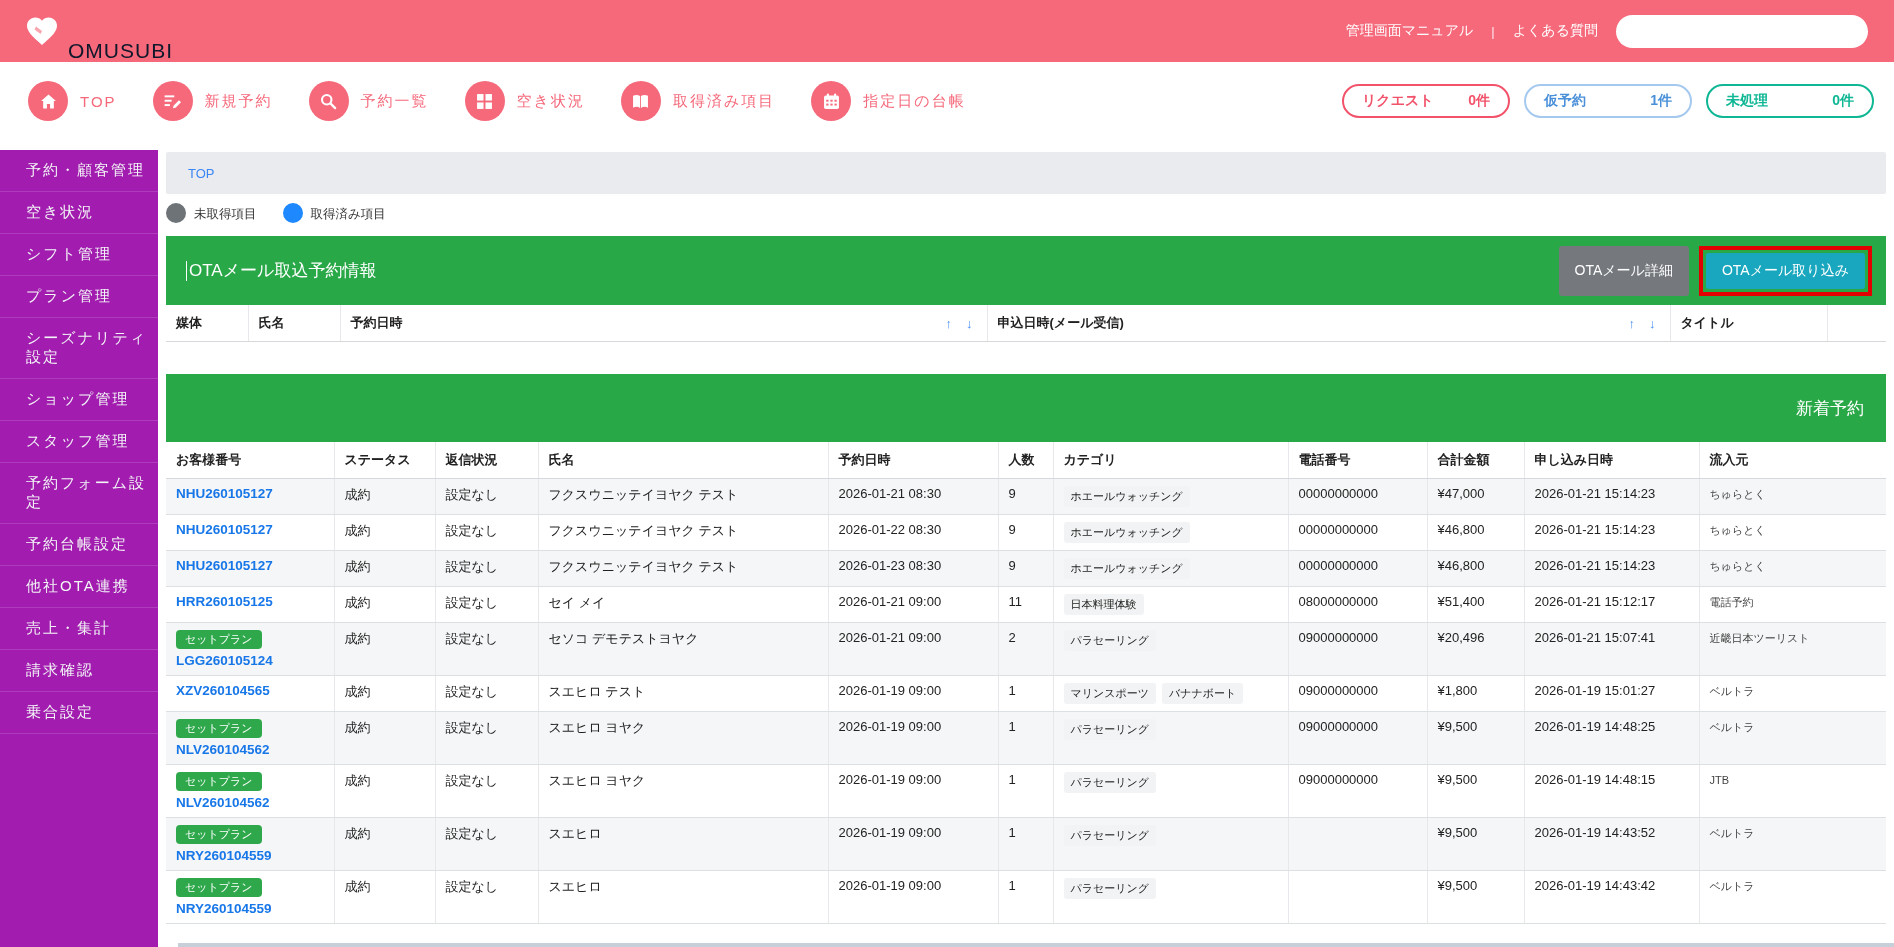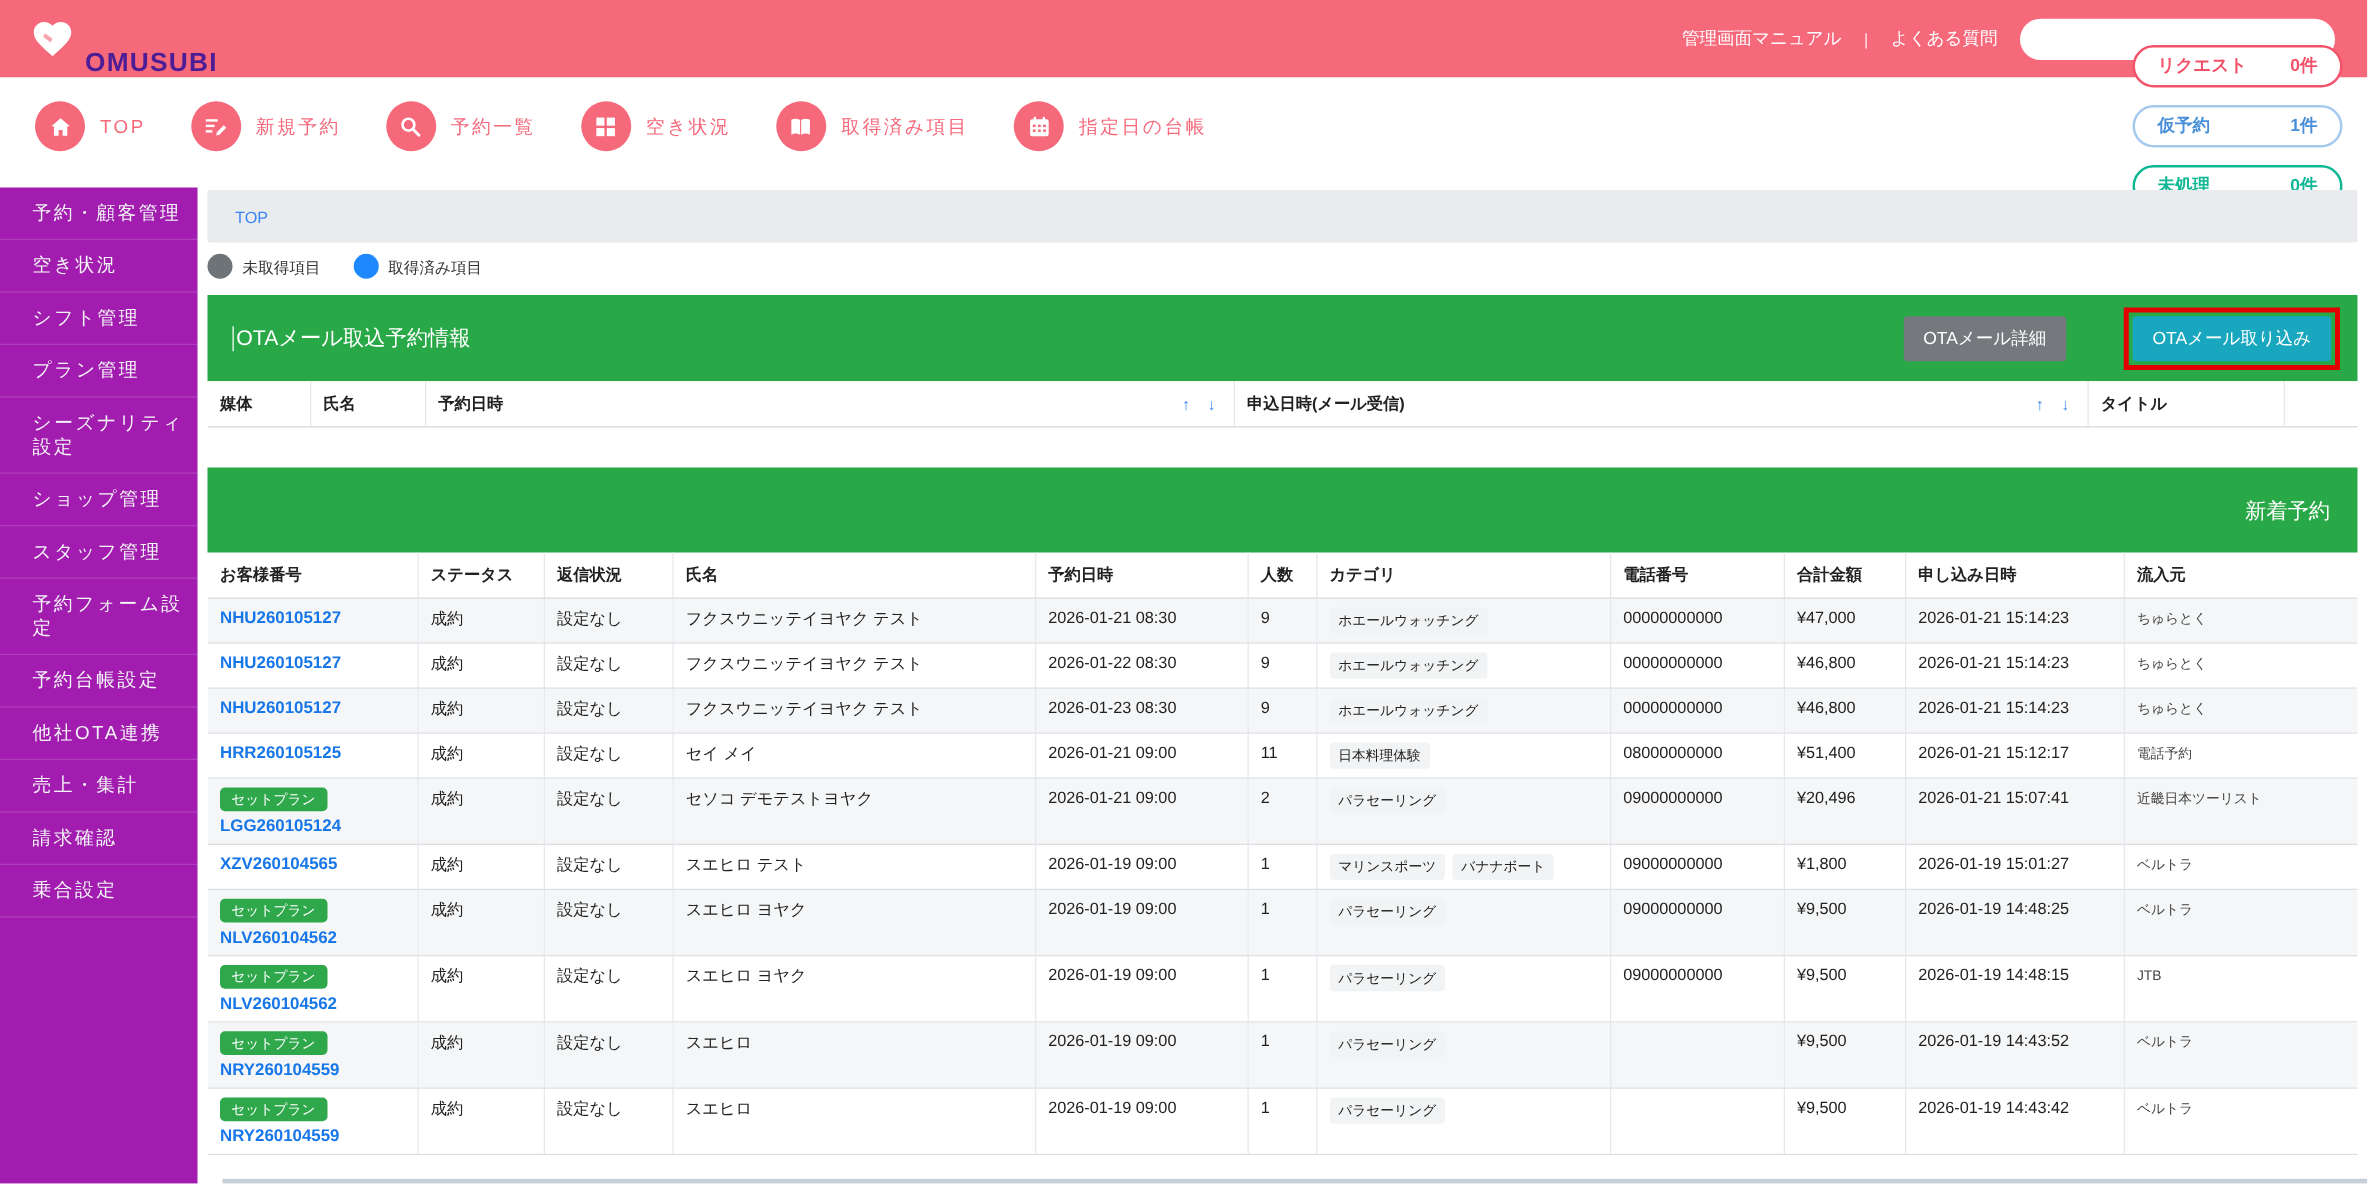--- a/index.html
+++ b/index.html
@@ -3,35 +3,35 @@
 <meta charset="utf-8">
 <style>
   html,body{margin:0;padding:0;background:#fff;}
   .page{position:relative;width:1894px;height:947px;overflow:hidden;background:#fff;
         font-family:"Liberation Sans","DejaVu Sans",sans-serif;color:#222;}
   
   .topbar{height:62px;background:#F5697B;display:flex;align-items:center;justify-content:space-between;
           padding:0 26px 0 24px;box-sizing:border-box;}
   .brand{display:flex;align-items:center;gap:8px;cursor:pointer;}
   .brand svg{width:36px;height:36px;}
-  .brand-text{color:#4c1d95;font-size:21px;font-weight:bold;letter-spacing:1px;margin-top:39px;}
+  .brand-text{color:#0f172a;font-size:21px;font-weight:normal;letter-spacing:1px;margin-top:39px;}
   .top-right{display:flex;align-items:center;gap:18px;}
   .toplink{color:#fff;font-size:14px;text-decoration:none;cursor:pointer;}
   .top-divider{color:rgba(255,255,255,.85);font-size:13px;}
   .header-search{width:252px;height:33px;border:none;border-radius:17px;background:#fff;outline:none;
                  padding:0 14px;font-size:14px;box-sizing:border-box;}
   
   .mainnav{height:78px;background:#fff;display:flex;align-items:center;justify-content:space-between;
            padding:0 20px 0 28px;box-sizing:border-box;}
   .nav-items{display:flex;align-items:center;}
   .nav-item{display:flex;align-items:center;gap:12px;margin-right:36px;cursor:pointer;}
   .nav-circle{width:40px;height:40px;border-radius:50%;background:#F5697B;display:flex;align-items:center;justify-content:center;}
   .nav-circle svg{width:21px;height:21px;}
   .nav-label{color:#F5697B;font-size:15px;letter-spacing:2px;}
-  .nav-badges{display:flex;align-items:center;gap:14px;flex-direction:column;}
+  .nav-badges{display:flex;align-items:center;gap:14px;}
   .badge{height:34px;min-width:168px;border:2px solid;border-radius:19px;display:flex;align-items:center;
          justify-content:space-between;padding:0 18px;box-sizing:border-box;font-size:14px;font-weight:bold;
          background:#fff;cursor:pointer;}
   
   .layout{display:flex;height:807px;}
   .sidebar{width:158px;background:#a21caf;margin-top:10px;flex:none;}
   .side-item{padding:11px 10px 11px 26px;color:#F2F4F6;font-size:15px;letter-spacing:2px;
              border-bottom:1px solid rgba(255,255,255,.14);cursor:pointer;}
   .content{flex:1;padding:12px 8px 0 8px;box-sizing:border-box;}
   
@@ -40,21 +40,21 @@
   .breadcrumb a{color:#3D87F5;font-size:13px;text-decoration:none;cursor:pointer;}
   .legend{display:flex;align-items:center;gap:26px;height:26px;margin:4px 0 10px 0;}
   .legend-item{display:flex;align-items:flex-end;gap:8px;}
   .legend-dot{width:20px;height:20px;border-radius:50%;}
   .legend-label{font-size:12.5px;color:#333;}
   
   .sec-head{background:#29A847;height:69px;display:flex;align-items:center;padding:0 14px 0 20px;color:#fff;}
   .sec-head.right{justify-content:flex-end;height:68px;padding-right:22px;}
   .sec-title{font-size:17px;}
   .cursor-bar{display:inline-block;width:1px;height:20px;background:#fff;margin-right:2px;}
-  .sec-actions{margin-left:auto;display:flex;align-items:center;gap:36px;}
+  .sec-actions{margin-left:auto;display:flex;}
   .btn{border:none;color:#fff;font-size:14px;padding:9px 16px;border-radius:3px;cursor:pointer;
        font-family:inherit;}
   .btn.gray{background:#75797E;}
   .btn.teal{background:#18A7BE;}
   .annotation{display:inline-block;border:4px solid #E30000;padding:3px;margin-left:10px;}
   
   table{width:100%;border-collapse:collapse;table-layout:fixed;}
   th{font-size:13px;font-weight:bold;text-align:left;padding:9px 10px;background:#fff;
      border-bottom:1px solid #D5D9DD;border-right:1px solid #E6E8EB;box-sizing:border-box;white-space:nowrap;overflow:hidden;}
   th:last-child{border-right:none;}

